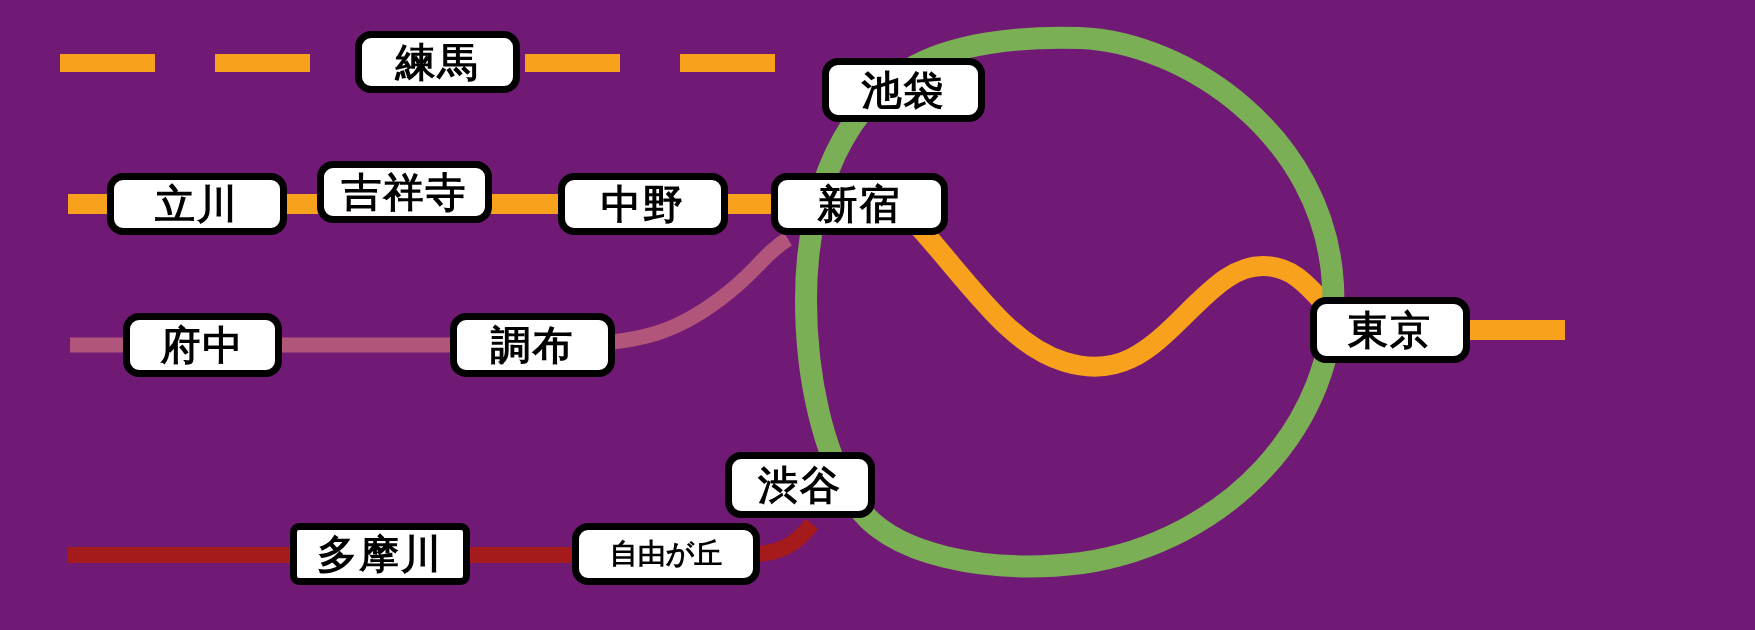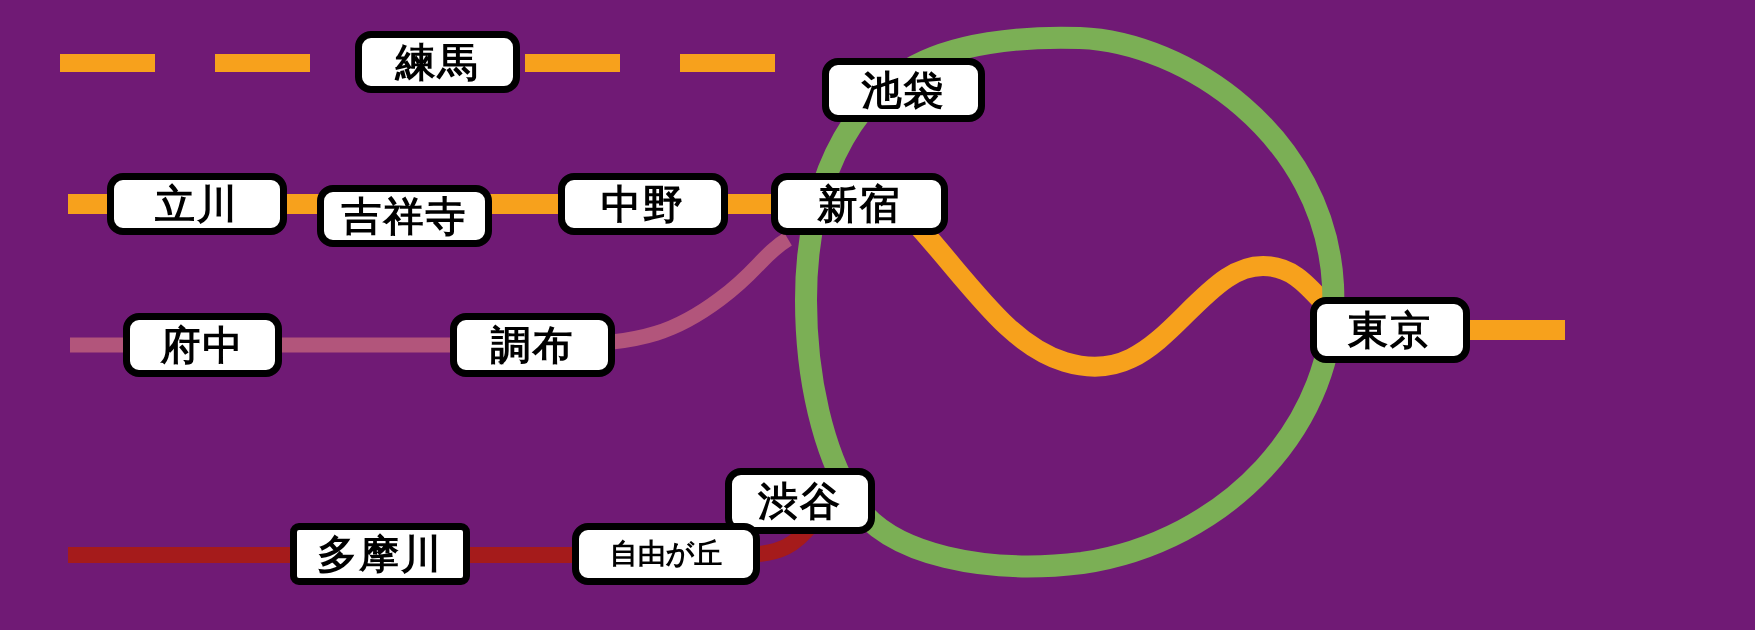--- a/index.html
+++ b/index.html
@@ -22,26 +22,26 @@
     font-size:40px;
     color:#000000;
     letter-spacing:2px;
     white-space:nowrap;
   }
   .station.small{font-size:28px;letter-spacing:0;}
   
   #st-nerima    {left:355px; top:31px;  width:165px; height:62px;}
   #st-ikebukuro {left:822px; top:58px;  width:163px; height:64px;}
   #st-tachikawa {left:107px; top:173px; width:180px; height:62px;}
-  #st-kichijoji {left:317px; top:185px; width:175px; height:62px;}
+  #st-kichijoji {left:317px; top:161px; width:175px; height:62px;}
   #st-nakano    {left:558px; top:173px; width:170px; height:62px;}
   #st-shinjuku  {left:771px; top:173px; width:177px; height:62px;}
   #st-fuchu     {left:123px; top:313px; width:159px; height:64px;}
   #st-chofu     {left:450px; top:313px; width:165px; height:64px;}
-  #st-shibuya   {left:725px; top:468px; width:150px; height:66px;}
+  #st-shibuya   {left:725px; top:452px; width:150px; height:66px;}
   #st-tamagawa  {left:290px; top:523px; width:180px; height:62px;border-radius:9px;}
   #st-jiyugaoka {left:572px; top:523px; width:188px; height:62px;}
   #st-tokyo     {left:1310px;top:297px; width:160px; height:66px;}
 </style>
 </head>
 <body>
 
 <div id="canvas">
 
   <svg id="rail-svg" width="1755" height="630" viewBox="0 0 1755 630">

